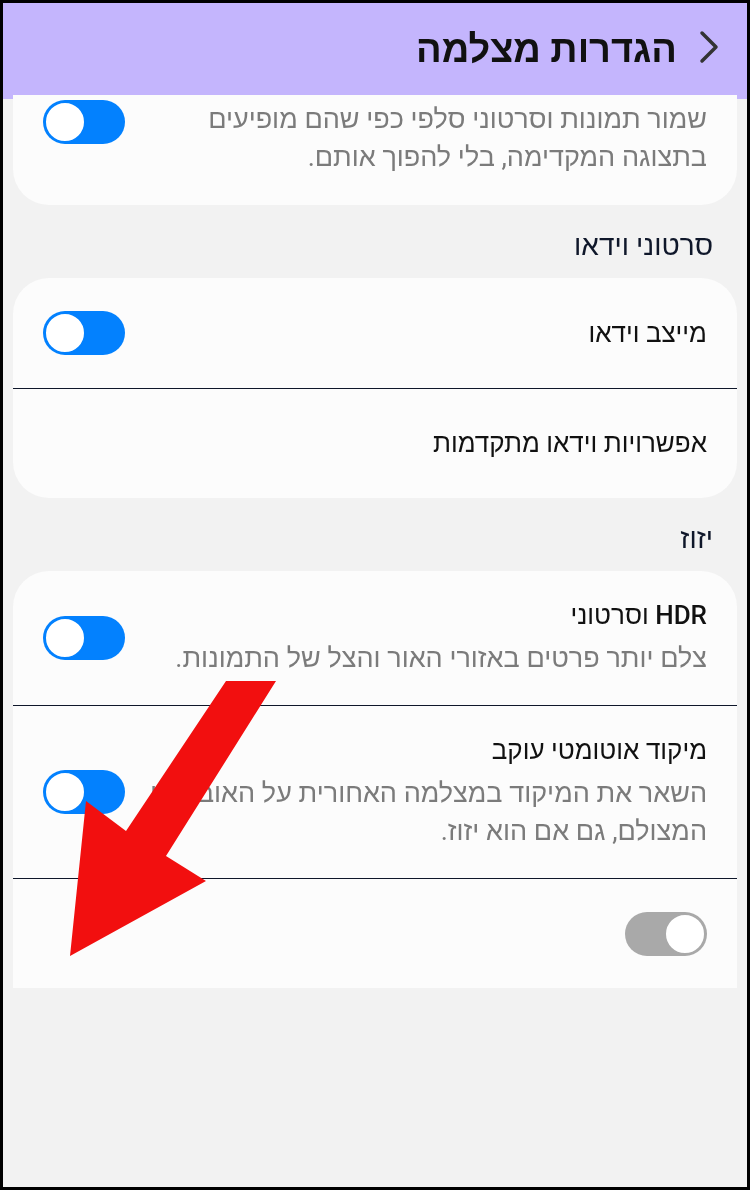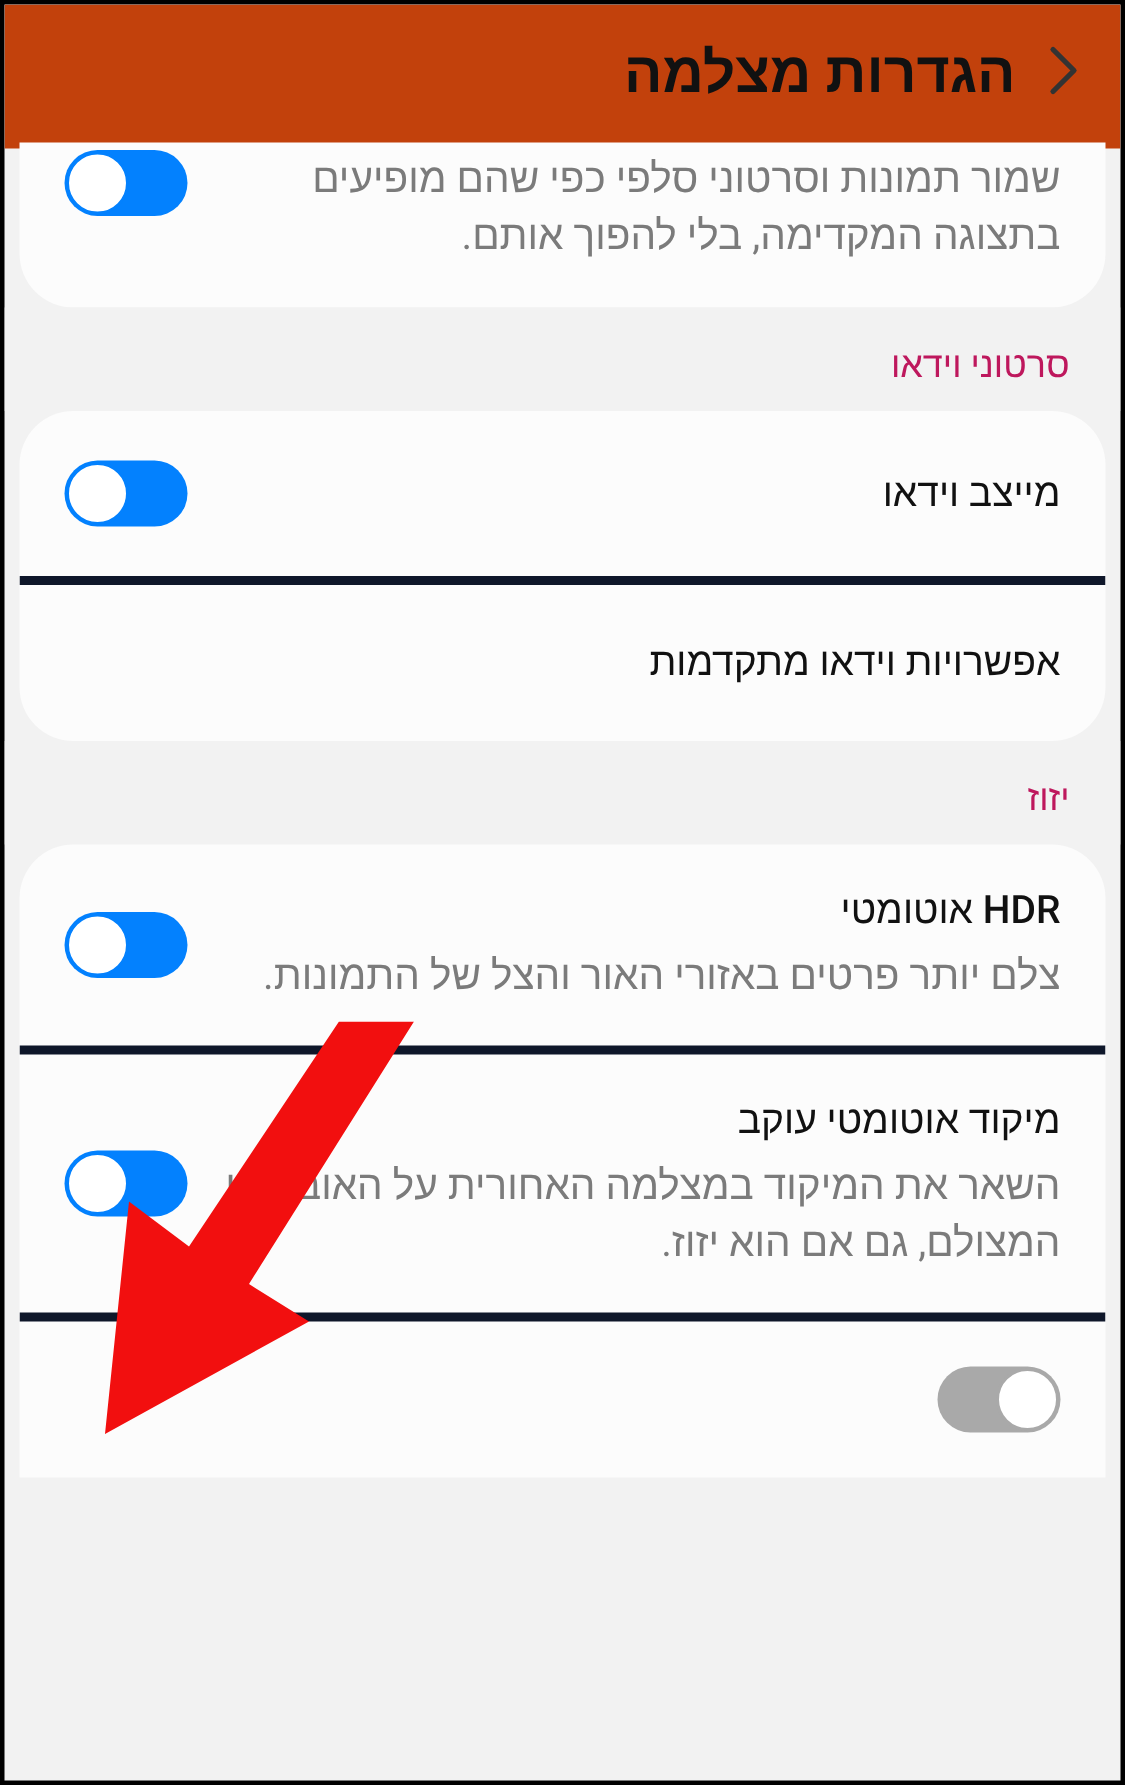--- a/index.html
+++ b/index.html
@@ -9,57 +9,57 @@
     background: #f2f2f2;
     color: #111;
     border: 3px solid #000;
     position: relative;
     overflow: hidden;
   }
   .header {
     display: flex;
     align-items: center;
     padding: 24px 28px 28px 28px;
-    background: #c2410c;
+    background: #c4b5fd;
   }
   .back-chevron {
     width: 20px;
     height: 34px;
     margin-left: 22px;
     flex-shrink: 0;
   }
   .page-title {
     font-size: 38px;
     font-weight: 700;
     color: #111;
   }
   .section-label {
-    font-size: 24px;
-    color: #be185d;
+    font-size: 28px;
+    color: #0f172a;
     padding: 24px 34px 16px 34px;
     background: #f2f2f2;
   }
   .card {
     background: #fcfcfc;
     border-radius: 36px;
     margin: 0 10px;
     overflow: hidden;
   }
   .card.first {
     border-top-left-radius: 0;
     border-top-right-radius: 0;
     margin-top: 0;
   }
   .item {
     display: flex;
     align-items: center;
     padding: 28px 30px;
     min-height: 110px;
   }
-  .item + .item { border-top: 6px solid #0f172a; }
+  .item + .item { border-top: 1px solid #0f172a; }
   .item-text {
     flex: 1;
     display: flex;
     flex-direction: column;
     gap: 8px;
     margin-left: 24px;
   }
   .item-title {
     font-size: 26px;
     font-weight: 500;
@@ -140,21 +140,21 @@
     <div class="item-text">
       <div class="item-title">אפשרויות וידאו מתקדמות</div>
     </div>
   </div>
 </div>
 
 <div class="section-label">יזוז</div>
 <div class="card" style="border-bottom-left-radius:0;border-bottom-right-radius:0;">
   <div class="item">
     <div class="item-text">
-      <div class="item-title">HDR אוטומטי</div>
+      <div class="item-title">HDR וסרטוני</div>
       <div class="item-desc">צלם יותר פרטים באזורי האור והצל של התמונות.</div>
     </div>
     <div class="toggle on">
       <div class="knob"></div>
     </div>
   </div>
   <div class="item">
     <div class="item-text">
       <div class="item-title">מיקוד אוטומטי עוקב</div>
       <div class="item-desc">השאר את המיקוד במצלמה האחורית על האובייקט המצולם, גם אם הוא יזוז.</div>

